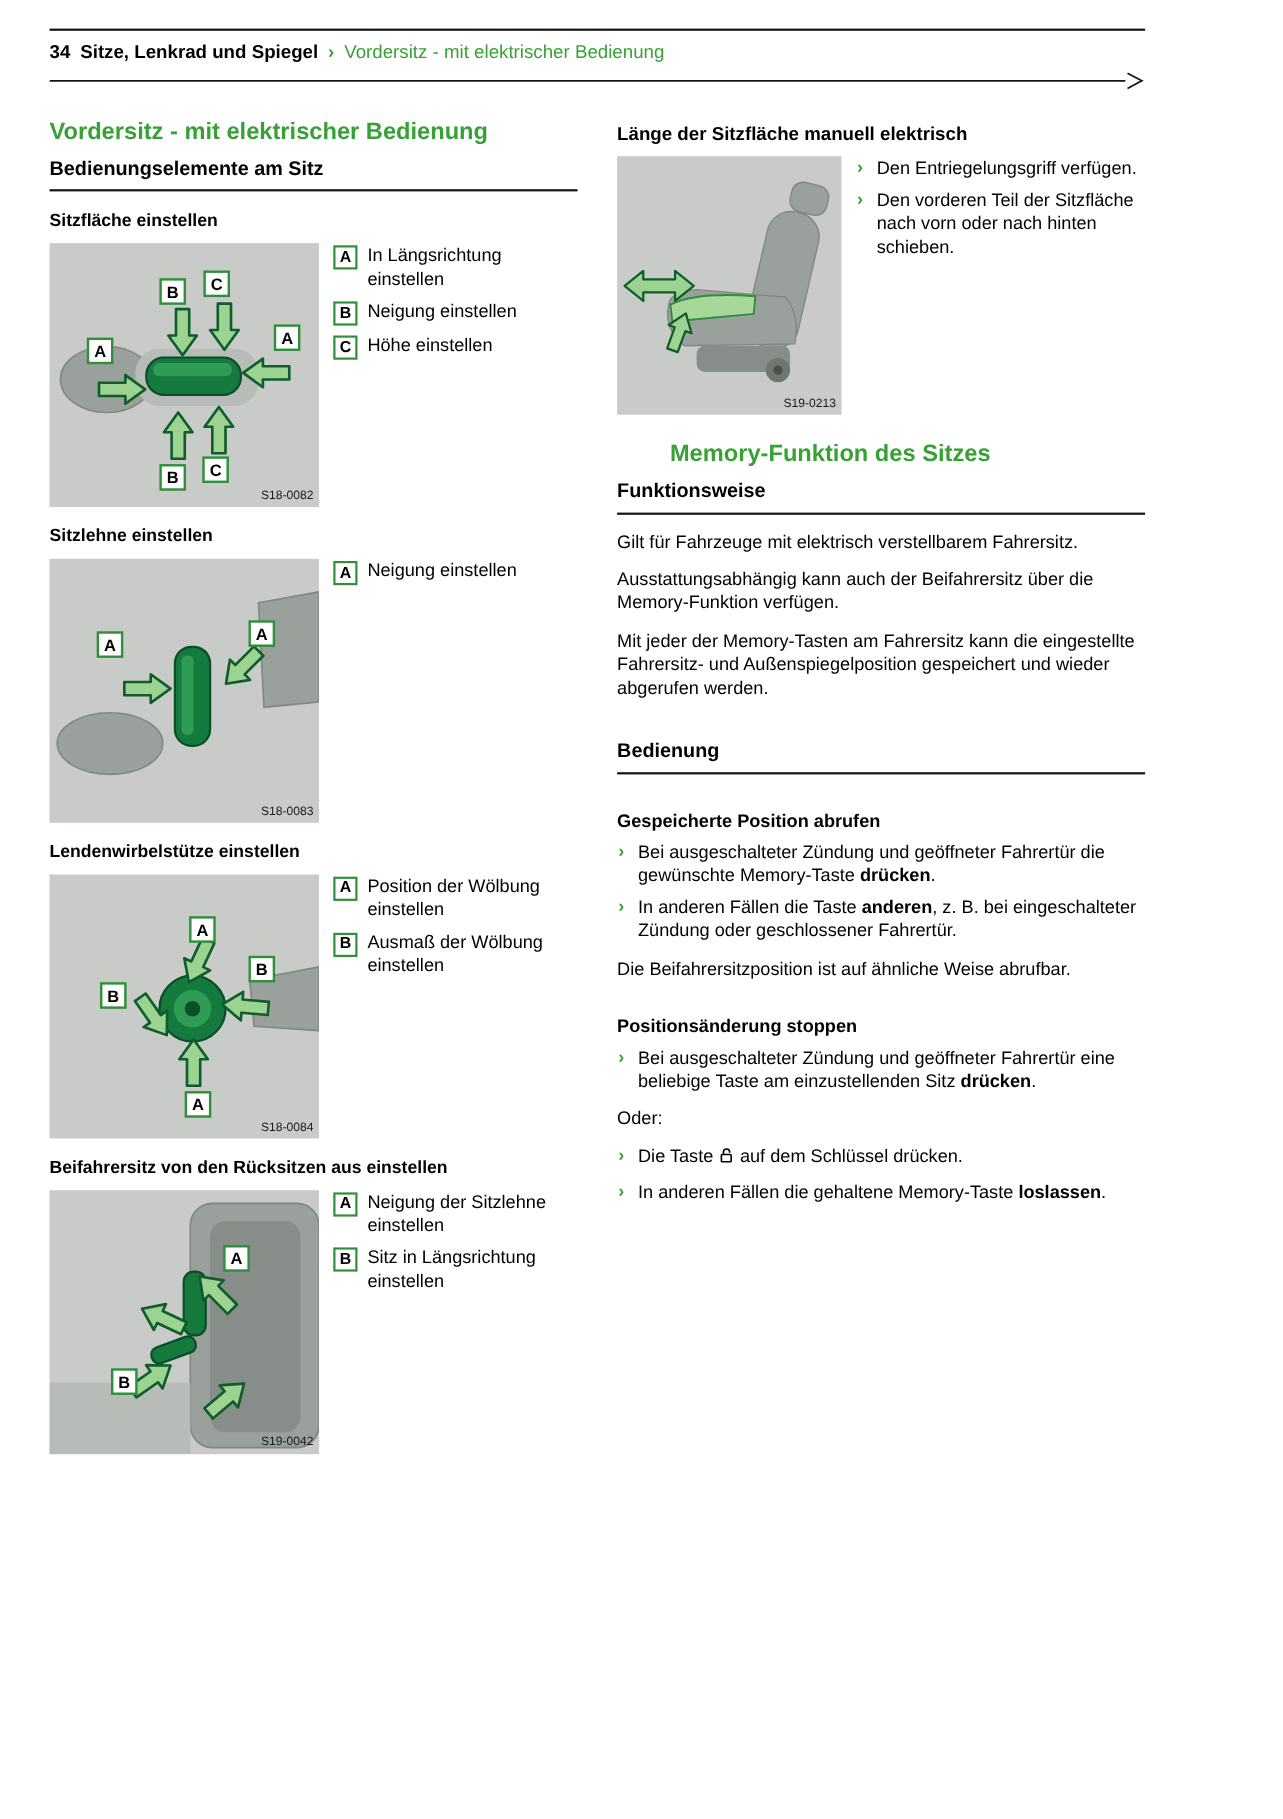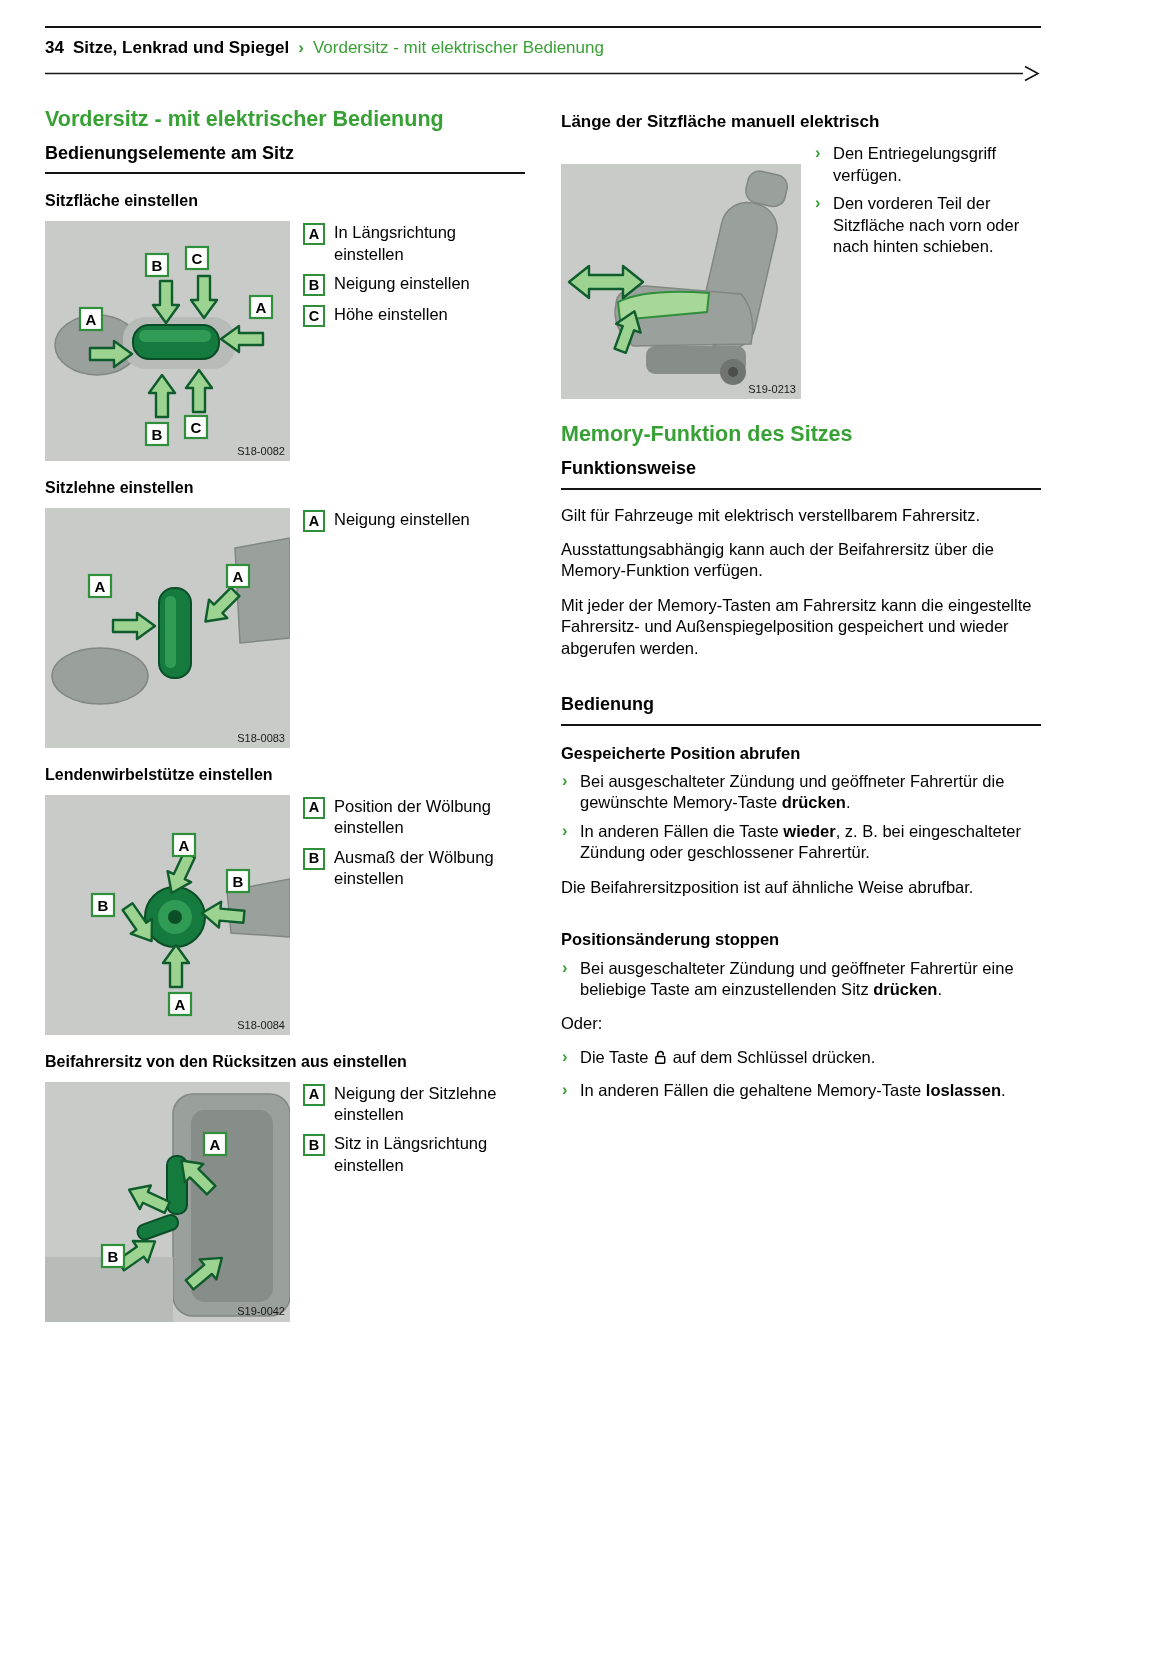--- a/index.html
+++ b/index.html
@@ -14,36 +14,36 @@
   .hdr .sect { color:var(--green); font-size:17px; }
   .hdr-rule { display:block; }
   .content { display:flex; width:996px; margin-top:2px; }
   .col-l { width:480px; }
   .spacer { width:36px; flex-shrink:0; }
   .col-r { width:480px; }
   h1.green { color:var(--green); font-size:21.5px; font-weight:700; margin-top:22px; }
   h2.rule { font-size:18px; font-weight:700; margin-top:8px; padding-bottom:7px; border-bottom:2px solid var(--ink); }
   h3.sub { font-size:16px; font-weight:700; margin-top:17px; }
   h3.rtop { font-size:17px; font-weight:700; margin-top:27px; }
-  h4.minor { font-size:16.5px; font-weight:700; margin-top:17px; }
+  h4.minor { font-size:16.5px; font-weight:700; margin-top:33px; }
   .figrow { display:flex; margin-top:9px; }
   .fig { position:relative; width:245px; height:240px; background:#c9cbc9; flex-shrink:0; }
-  .fig-r { width:240px; height:235px;margin-top:22px; }
+  .fig-r { width:204px; height:235px; }
   .fig svg { display:block; width:100%; height:100%; }
   .figcode { position:absolute; right:5px; bottom:3px; font-size:11px; color:#1a1a1a; }
   .legend { padding-left:13px; flex:1; padding-top:1px; }
   .li { display:flex; gap:9px; margin-bottom:8px; align-items:flex-start; }
   .kbox { width:22px; height:22px; border:2.2px solid var(--gborder); background:#fff; display:flex; align-items:center;
           justify-content:center; font-weight:700; font-size:14.5px; flex-shrink:0; margin-top:1px; }
   p { margin-top:13px; }
   .note-italic { margin-top:15px; }
   .bullet { position:relative; padding-left:19px; margin-top:7px; }
   .bmark { position:absolute; left:1px; top:-1px; color:var(--green); font-weight:700; }
   .mt12 { margin-top:12px; }
-  .memory-title { margin-top:56px; }
+  .memory-title { margin-top:56px;margin-left:48px; }
   svg .lb { fill:#fff; stroke:var(--gborder); stroke-width:2.2; }
   svg .lt { font-family:"Liberation Sans",sans-serif; font-size:15px; font-weight:700; text-anchor:middle; fill:#000; }
   svg .seat { fill:#9aa09c; stroke:#818783; stroke-width:1.5; }
   svg .seat2 { fill:#b7bcb8; }
   svg .knob { fill:#157a3e; stroke:#0a4d26; stroke-width:2; }
   .keyicon { vertical-align:-2px; }
 </style>
 </head>
 <body>
 
@@ -298,21 +298,21 @@
 
       <h2 class="rule" style="margin-top:34px">Bedienung</h2>
 
       <h4 class="minor">Gespeicherte Position abrufen</h4>
       <div class="bullet">
         <span class="bmark">›</span>
         <span><span>Bei ausgeschalteter Zündung und geöffneter Fahrertür die gewünschte Memory-Taste </span><b>drücken</b><span>.</span></span>
       </div>
       <div class="bullet">
         <span class="bmark">›</span>
-        <span><span>In anderen Fällen die Taste </span><b>wieder</b><span>, z. B. bei eingeschalteter Zündung oder geschlossener Fahrertür.</span></span>
+        <span><span>In anderen Fällen die Taste </span><b>anderen</b><span>, z. B. bei eingeschalteter Zündung oder geschlossener Fahrertür.</span></span>
       </div>
       <p>Die Beifahrersitzposition ist auf ähnliche Weise abrufbar.</p>
 
       <h4 class="minor" style="margin-top:31px">Positionsänderung stoppen</h4>
       <div class="bullet">
         <span class="bmark">›</span>
         <span><span>Bei ausgeschalteter Zündung und geöffneter Fahrertür eine beliebige Taste am einzustellenden Sitz </span><b>drücken</b><span>.</span></span>
       </div>
       <p>Oder:</p>
 

